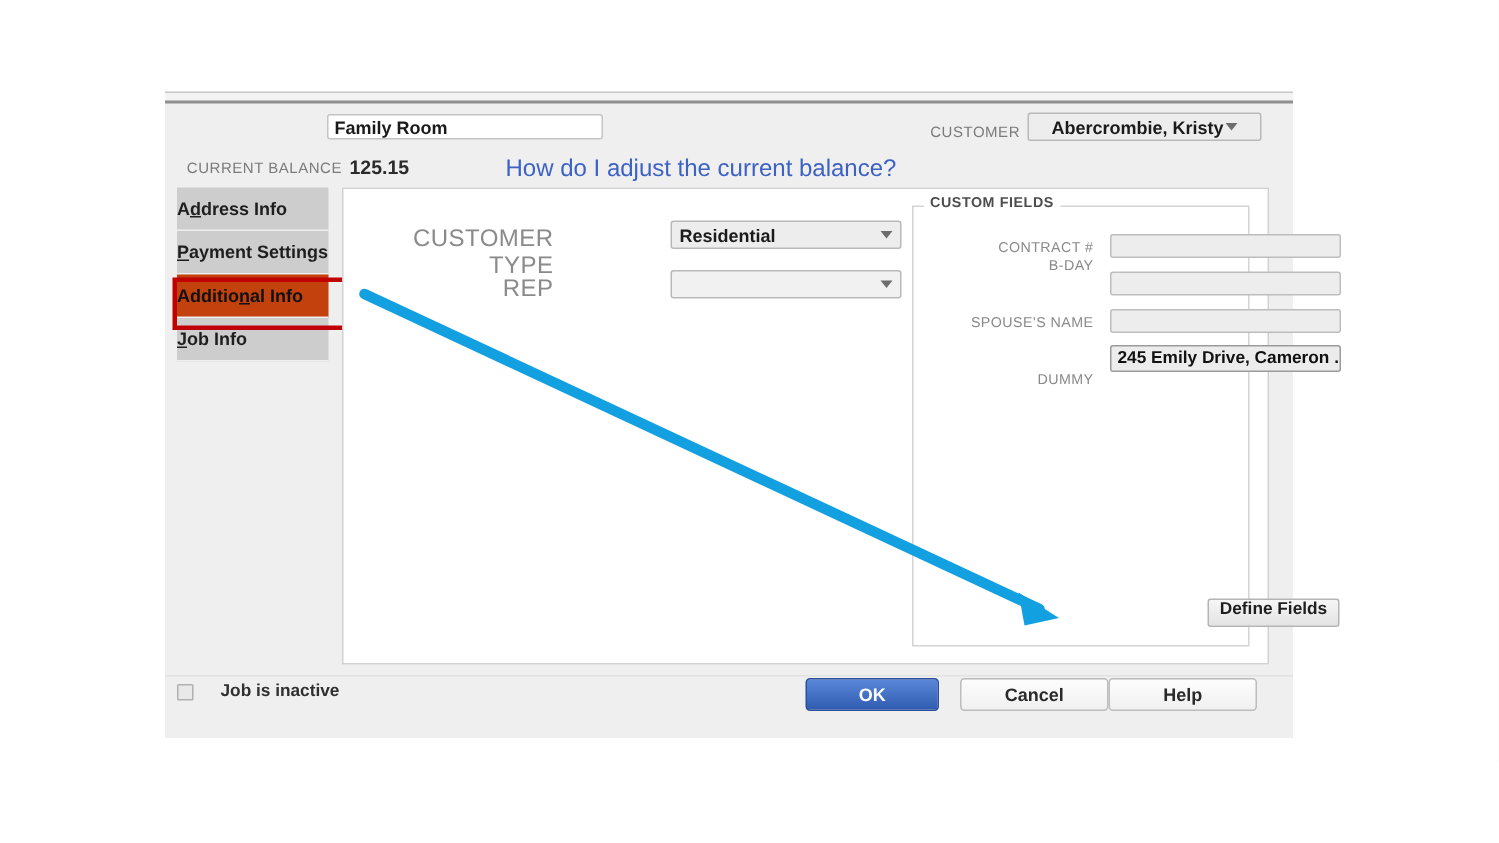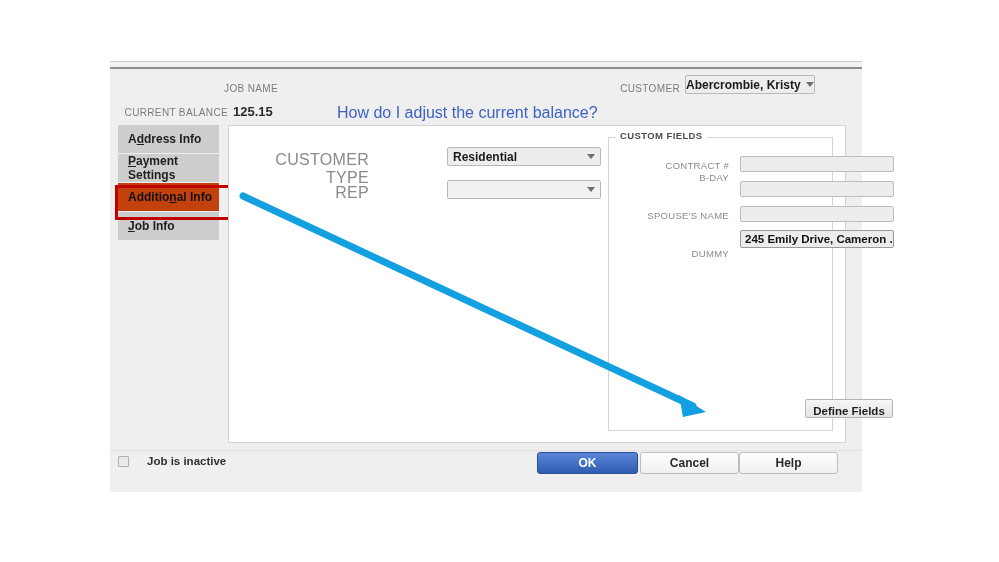--- a/index.html
+++ b/index.html
@@ -74,29 +74,29 @@
 
   .cust-label {
     position: absolute;
     left: 455px; top: 22px;
     width: 115px;
     text-align: right;
   }
   .cust-combo {
     position: absolute;
     left: 575px; top: 14px;
-    width: 130px;
+    width: 156px;
     height: 19px;
     background: #ededed;
     border: 1px solid #b9b9b9;
     border-radius: 2px;
     box-sizing: border-box;
     display: flex;
     align-items: center;
-    padding: 0 0;
+    padding: 0 15px;
     font-size: 12px;
     font-weight: bold;
     color: #1b1b1b;
   }
   .cust-combo .caret { margin-left: auto; }
 
   .caret {
     width: 0; height: 0;
     border-left: 4px solid transparent;
     border-right: 4px solid transparent;
@@ -130,21 +130,20 @@
     left: 8px; top: 64px;
     width: 110px;
   }
   .tab {
     width: 101px;
     height: 29px;
     background: #cdcdcd;
     border-bottom: 1px solid #efefef;
     display: flex;
     align-items: center;
-    padding-left: 10px;
     box-sizing: border-box;
     font-size: 12px;
     color: #1e1e1e;
     font-weight: bold;
     cursor: pointer;
   }
   .tab.selected {
     background: #c2410c;
     color: #111111;
   }
@@ -260,21 +259,21 @@
 
   .define-btn {
     position: absolute;
     left: 576px; top: 273px;
     width: 88px; height: 19px;
     background: linear-gradient(#f6f6f6, #e3e3e3);
     border: 1px solid #b4b4b4;
     border-radius: 2px;
     box-sizing: border-box;
     display: flex;
-    align-items: flex-end;
+    align-items: flex-start;
     justify-content: center;
     font-size: 11.5px;
     color: #1f1f1f;
     font-weight: bold;
     cursor: pointer;
   }
 
   
   .footer-sep {
     position: absolute;
@@ -310,21 +309,21 @@
     border-radius: 3px;
     box-sizing: border-box;
     display: flex;
     align-items: center;
     justify-content: center;
     font-size: 12px;
     font-weight: bold;
     cursor: pointer;
   }
   .btn-ok {
-    left: 427px; width: 101px;
+    left: 427px; width: 89px;
     background: linear-gradient(#5a87d8, #2f5cb0);
     border: 1px solid #2a4f9c;
     color: #ffffff;
   }
   .btn-plain {
     background: linear-gradient(#fdfdfd, #f0f0f0);
     border: 1px solid #bdbdbd;
     color: #2a2a2a;
   }
   .btn-cancel { left: 530px; width: 99px; }
@@ -341,20 +340,23 @@
 </head>
 <body>
 
 <div id="stage">
 
   <div class="dialog">
 
     <div class="titlestrip"></div>
 
     <div class="lbl jobname-label">JOB NAME</div>
+    <div class="jobname-input">
+      <span>Family Room</span>
+    </div>
 
     <div class="lbl cust-label">CUSTOMER</div>
     <div class="cust-combo">
       <span>Abercrombie, Kristy</span>
       <span class="caret"></span>
     </div>
 
     <div class="lbl bal-label">CURRENT BALANCE</div>
     <div class="bal-value">125.15</div>
     <div class="help-link">How do I adjust the current balance?</div>

